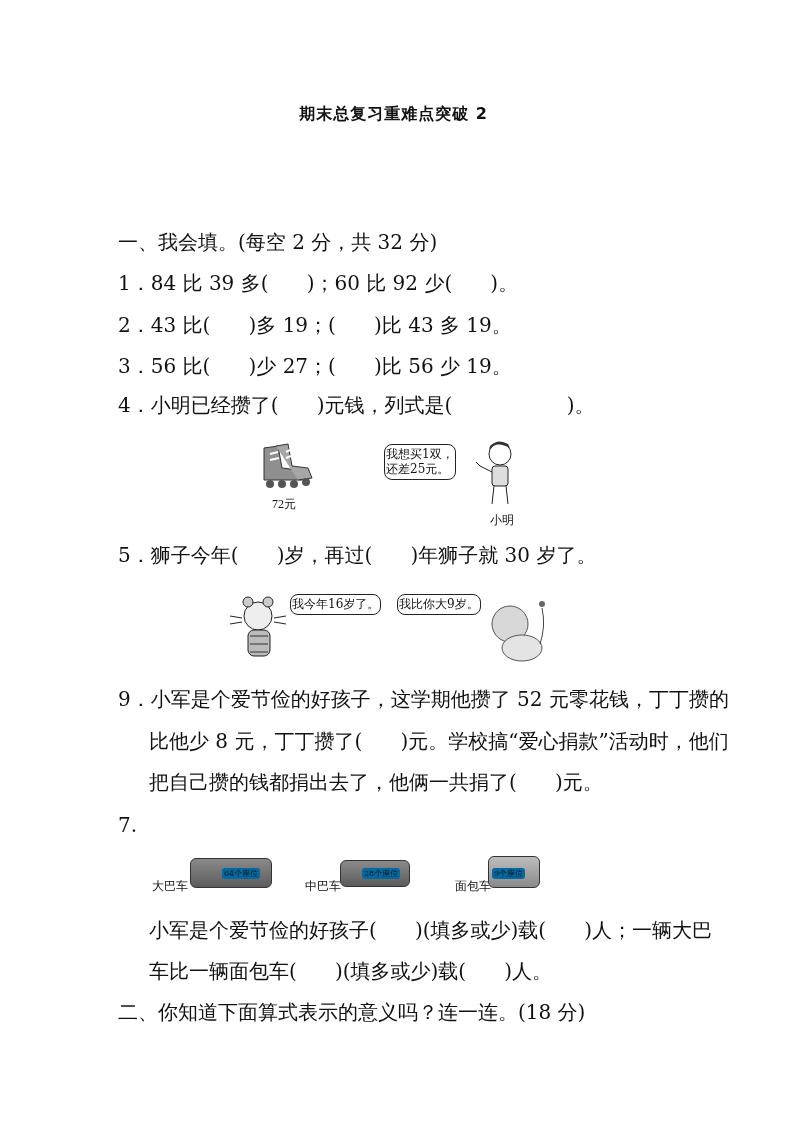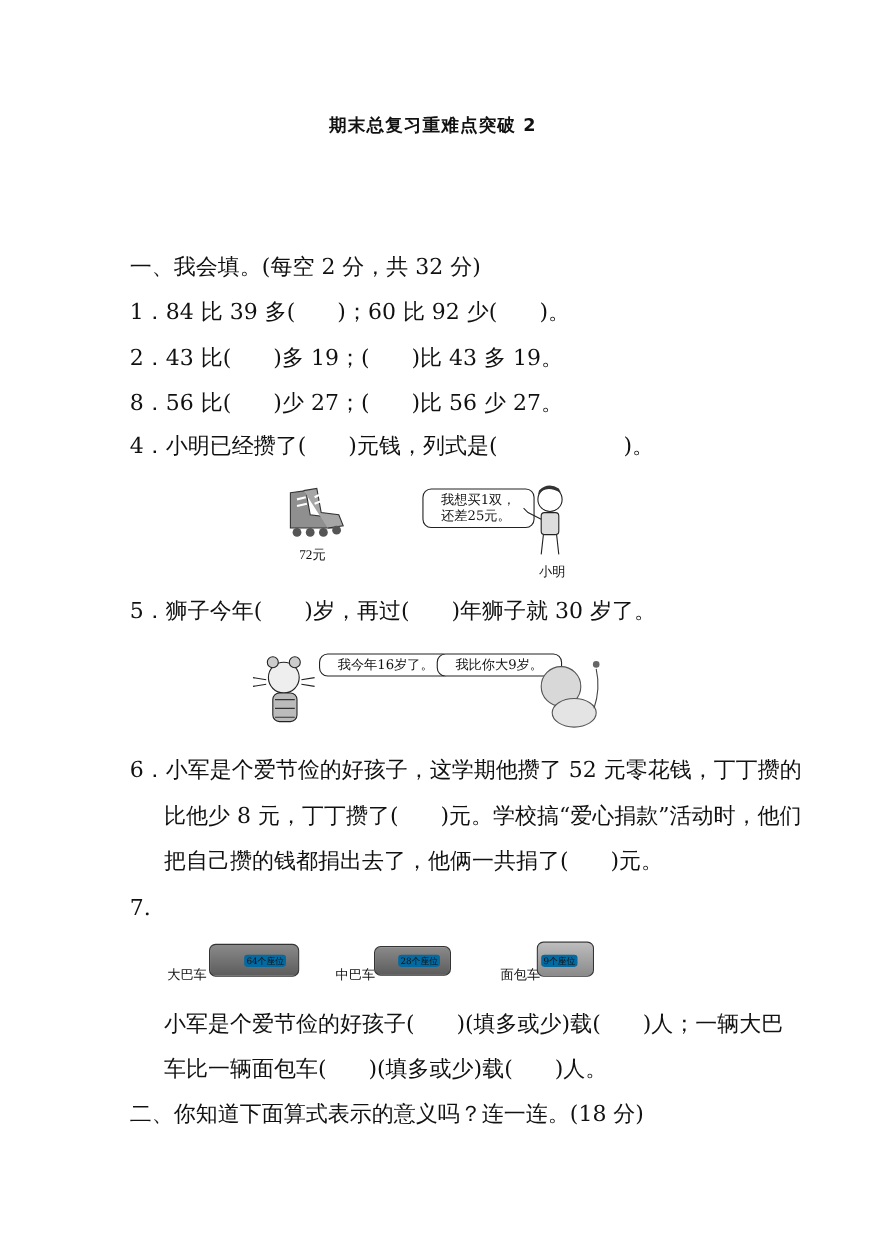--- a/index.html
+++ b/index.html
@@ -4,34 +4,34 @@
 <style>
   html, body { margin: 0; padding: 0; background: #ffffff; }
   body { width: 793px; height: 1122px; position: relative; overflow: hidden;
          font-family: "DejaVu Serif", "Liberation Serif", serif; color: #111; }
   .abs { position: absolute; }
   .title { left: 0; width: 787px; top: 104px; text-align: center;
            font-family: "DejaVu Sans", sans-serif; font-weight: bold; font-size: 16px; letter-spacing: 1px; }
   .line { left: 118px; font-size: 20px; line-height: 20px; white-space: pre; }
   .indent { left: 149px; text-align: right; }
   .bubble { border: 1.5px solid #222; border-radius: 8px; background: #fff; font-size: 12px;
-            padding: 2px 16px; line-height: 15px; white-space: pre; }
+            padding: 2px 1px; line-height: 15px; white-space: pre; }
   .caption { font-size: 12px; white-space: pre; font-family: Liberation Serif, serif; }
   .seat { font-size: 8px; background: #0369a1; border-radius: 3px; padding: 0 2px; white-space: pre; }
   .shape { border-radius: 6px; background: linear-gradient(#8a8a8a, #5c5c5c); border: 1px solid #333; }
 </style>
 </head>
 <body>
 
 <div class="abs title">期末总复习重难点突破 2</div>
 
 <div class="abs line" style="top:232px">一、我会填。(每空 2 分，共 32 分)</div>
 <div class="abs line" style="top:273px">1．84 比 39 多(      )；60 比 92 少(      )。</div>
 <div class="abs line" style="top:315px">2．43 比(      )多 19；(      )比 43 多 19。</div>
-<div class="abs line" style="top:356px">8．56 比(      )少 27；(      )比 56 少 27。</div>
+<div class="abs line" style="top:356px">3．56 比(      )少 27；(      )比 56 少 19。</div>
 <div class="abs line" style="top:395px">4．小明已经攒了(      )元钱，列式是(                  )。</div>
 
 <div class="abs" style="left:258px;top:440px;width:60px;height:52px">
   <svg width="60" height="52" viewBox="0 0 60 52">
     <path d="M6 8 L20 6 L24 28 L40 30 L44 40 L6 40 Z" fill="#8f8f8f" stroke="#333"></path>
     <path d="M18 6 L30 4 L34 26 L50 28 L54 38 L40 40" fill="#a6a6a6" stroke="#333"></path>
     <circle cx="12" cy="44" r="4" fill="#555"></circle>
       <circle cx="24" cy="44" r="4" fill="#555"></circle>
     <circle cx="36" cy="44" r="4" fill="#555"></circle>
       <circle cx="48" cy="42" r="4" fill="#555"></circle>
@@ -69,21 +69,21 @@
 <div class="abs bubble" style="left:397px;top:594px">我比你大9岁。</div>
 <div class="abs" style="left:486px;top:596px;width:62px;height:68px">
   <svg width="62" height="68" viewBox="0 0 62 68">
     <circle cx="24" cy="28" r="18" fill="#d8d8d8" stroke="#555"></circle>
     <ellipse cx="36" cy="52" rx="20" ry="13" fill="#e4e4e4" stroke="#555"></ellipse>
     <path d="M54 48 Q60 30 56 12" stroke="#444" fill="none"></path>
     <circle cx="56" cy="8" r="3" fill="#666"></circle>
   </svg>
 </div>
 
-<div class="abs line" style="top:689px">6．小军是个爱节俭的好孩子，这学期他攒了 52 元零花钱，丁丁攒的</div>
+<div class="abs line" style="top:689px">9．小军是个爱节俭的好孩子，这学期他攒了 52 元零花钱，丁丁攒的</div>
 <div class="abs line indent" style="top:731px">比他少 8 元，丁丁攒了(      )元。学校搞“爱心捐款”活动时，他们</div>
 <div class="abs line indent" style="top:772px">把自己攒的钱都捐出去了，他俩一共捐了(      )元。</div>
 
 <div class="abs line" style="top:815px">7.</div>
 
 <div class="abs caption" style="left:152px;top:878px">大巴车</div>
 <div class="abs shape" style="left:190px;top:858px;width:80px;height:28px"></div>
 <div class="abs seat" style="left:222px;top:868px">64个座位</div>
 
 <div class="abs caption" style="left:305px;top:878px">中巴车</div>

